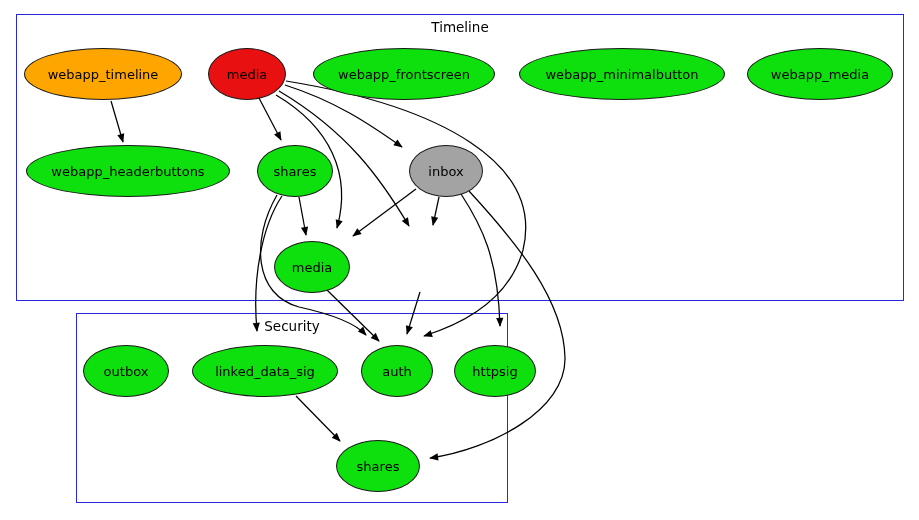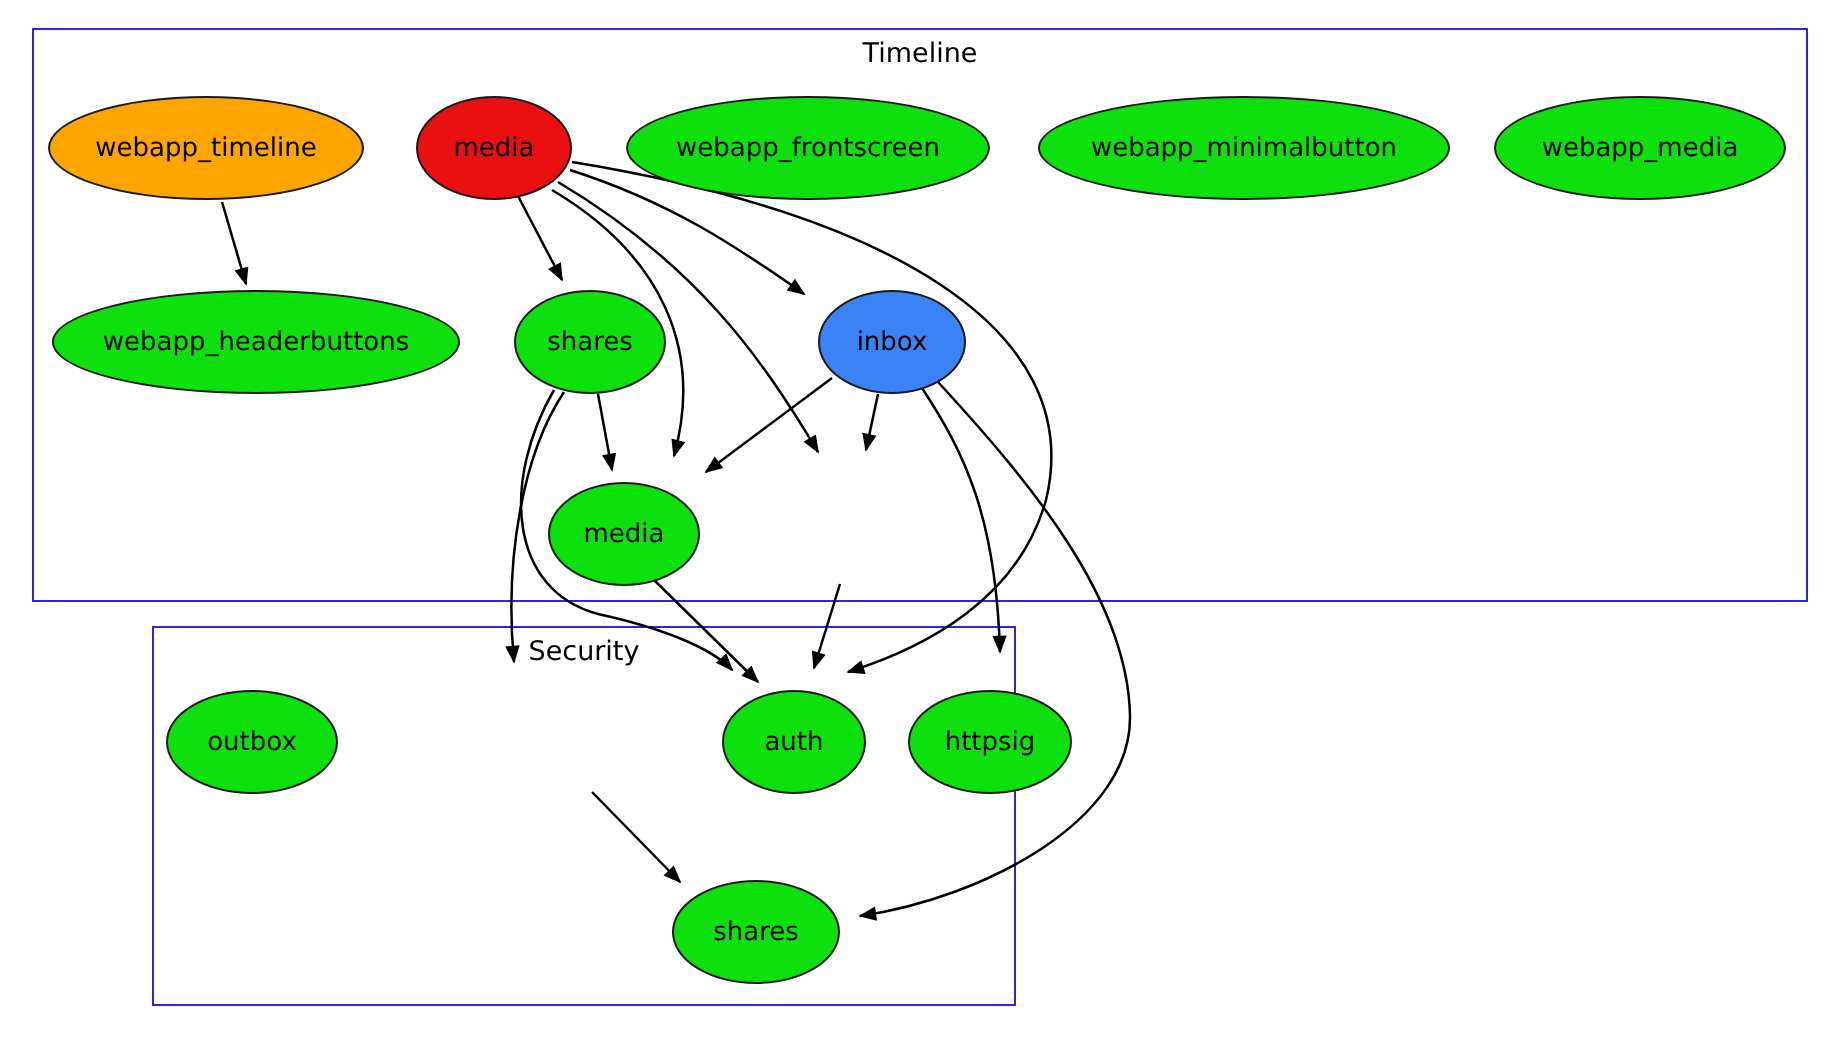--- a/index.html
+++ b/index.html
@@ -75,19 +75,20 @@
       <path d="M420,292 L407,334" fill="none" stroke="#000000" stroke-width="1.25" marker-end="url(#arrow)"></path>
       <path d="M296,396 L340,441" fill="none" stroke="#000000" stroke-width="1.25" marker-end="url(#arrow)"></path>
     </svg>
     <div class="node" style="left: 24px; top: 48px; width: 158px; height: 52px; background: rgb(255, 165, 0);">webapp_timeline</div>
     <div class="node" style="left: 208px; top: 48px; width: 78px; height: 52px; background: rgb(232, 16, 16);">media</div>
     <div class="node" style="left: 313px; top: 48px; width: 182px; height: 52px; background: rgb(13, 224, 13);">webapp_frontscreen</div>
     <div class="node" style="left: 519px; top: 48px; width: 206px; height: 52px; background: rgb(13, 224, 13);">webapp_minimalbutton</div>
     <div class="node" style="left: 747px; top: 48px; width: 146px; height: 52px; background: rgb(13, 224, 13);">webapp_media</div>
     <div class="node" style="left: 26px; top: 145px; width: 204px; height: 52px; background: rgb(13, 224, 13);">webapp_headerbuttons</div>
     <div class="node" style="left: 257px; top: 145px; width: 76px; height: 52px; background: rgb(13, 224, 13);">shares</div>
-    <div class="node" style="left: 409px; top: 145px; width: 74px; height: 52px; background: #3b82f6;">inbox</div>
+    <div class="node" style="left: 409px; top: 145px; width: 74px; height: 52px; background: #a3a3a3;">inbox</div>
     <div class="node" style="left: 274px; top: 241px; width: 76px; height: 52px; background: rgb(13, 224, 13);">media</div>
     <div class="node" style="left: 83px; top: 345px; width: 86px; height: 52px; background: rgb(13, 224, 13);">outbox</div>
+    <div class="node" style="left: 192px; top: 345px; width: 146px; height: 52px; background: rgb(13, 224, 13);">linked_data_sig</div>
     <div class="node" style="left: 361px; top: 345px; width: 72px; height: 52px; background: rgb(13, 224, 13);">auth</div>
     <div class="node" style="left: 454px; top: 345px; width: 82px; height: 52px; background: rgb(13, 224, 13);">httpsig</div>
     <div class="node" style="left: 336px; top: 440px; width: 84px; height: 52px; background: rgb(13, 224, 13);">shares</div>
   </div>
 
 </body></html>

